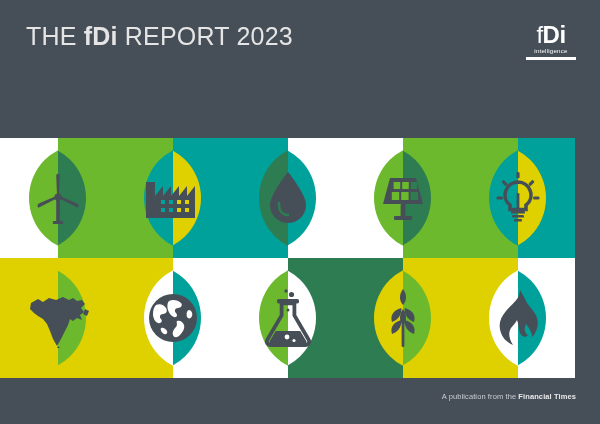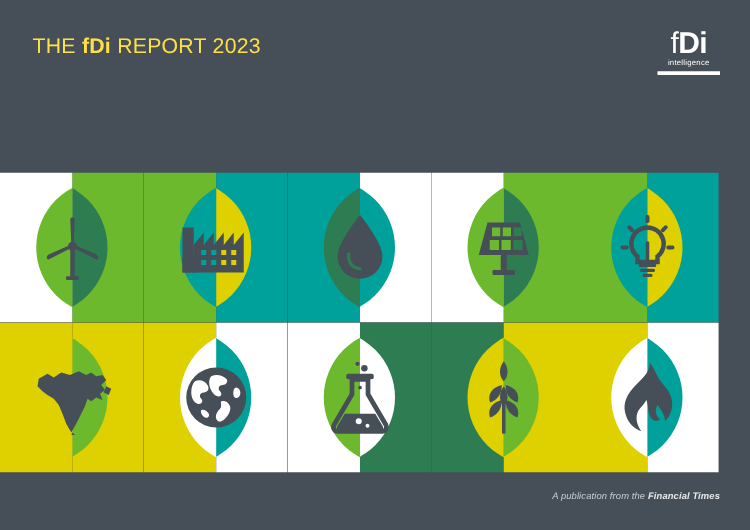--- a/index.html
+++ b/index.html
@@ -21,23 +21,23 @@
     position: absolute;
     left: 0; top: 0;
     width: 600px; height: 138px;
   }
   #title-block {
     position: absolute;
     left: 26px;
     top: 22px;
   }
   #main-title {
-    font-size: 17px;
+    font-size: 25px;
     line-height: 29px;
-    color: #fde047;
+    color: #e5e5e5;
     font-weight: 300;
     letter-spacing: 0.2px;
     white-space: nowrap;
   }
   #main-title .bold {
     font-weight: 700;
   }
   #subtitle {
     margin-top: 2px;
     font-size: 15.5px;
@@ -126,21 +126,20 @@
     transform: translate(-50%, -50%);
   }
 
   
   #footer {
     position: absolute;
     left: 0;
     top: 378px;
     width: 600px;
     height: 46px;
-    font-style: italic;
   }
   #publication-note {
     position: absolute;
     right: 24px;
     top: 14px;
     font-size: 7.5px;
     color: #c9ced2;
     letter-spacing: 0.1px;
     white-space: nowrap;
   }

